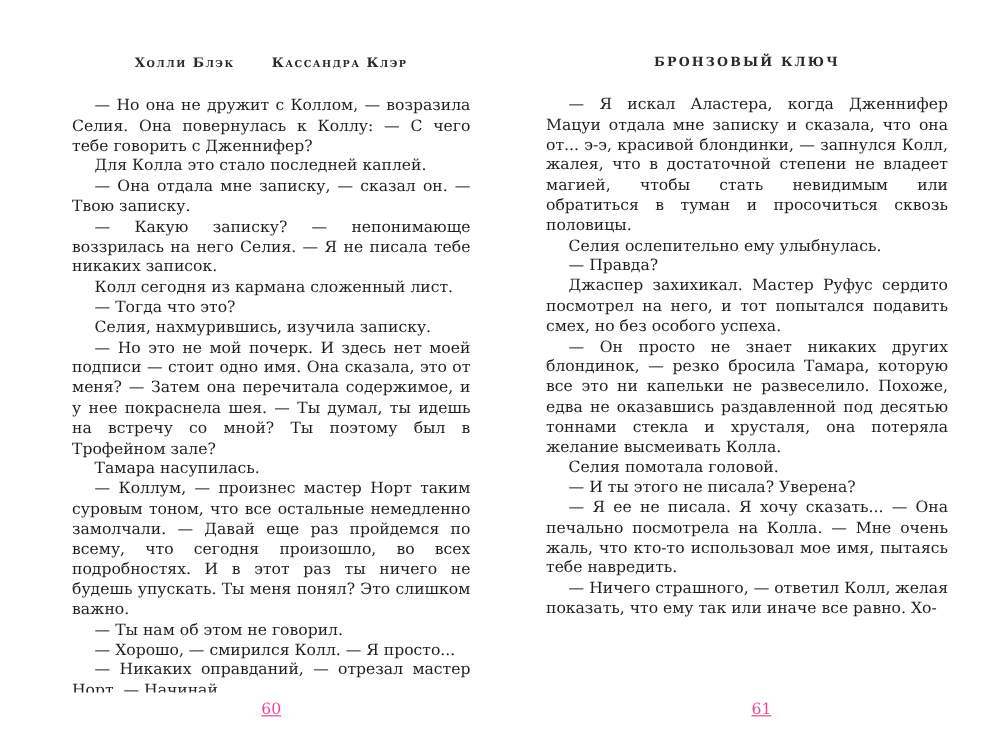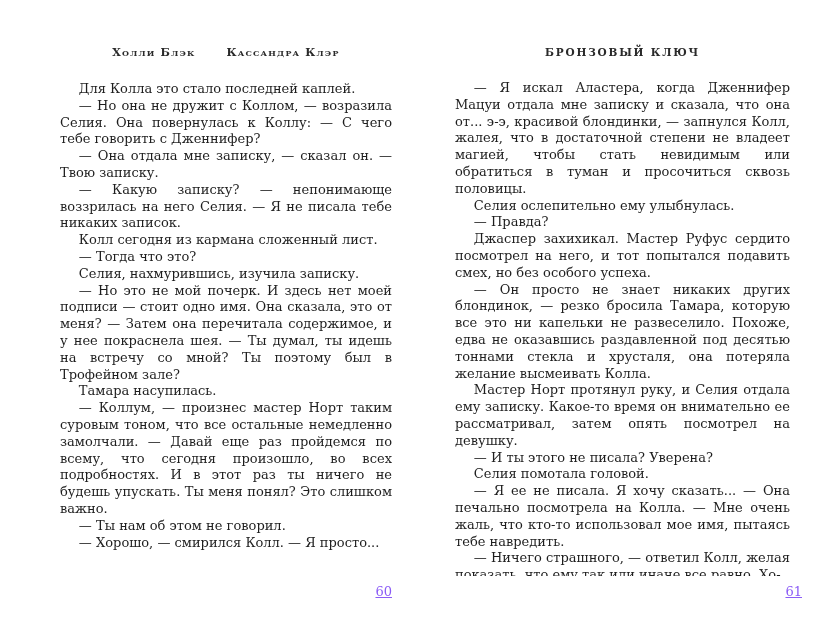--- a/index.html
+++ b/index.html
@@ -64,65 +64,65 @@
     max-height: 496px;
   }
   .body-text p.para {
     margin: 0;
     text-indent: 1.45em;
   }
 
   .page-number {
     position: absolute;
     bottom: 30px;
-    text-align: right;
+    text-align: center;
     font-size: 13px;
-    color: #8b5cf6;
+    color: #ec4899;
     text-decoration: underline;
   }
   .page-left  .page-number { left: 60px; width: 332px; }
   .page-right .page-number { left: 57px; width: 335px; }
 </style>
 </head>
 <body>
 
 <div class="spread">
 
   <div class="page page-left">
     <div class="running-head">
       <span class="author">Холли Блэк</span>
       <span class="author">Кассандра Клэр</span>
     </div>
     <div class="body-text">
+        <p class="para">— Но она не дружит с Коллом, — возразила Селия. Она повернулась к Коллу: — С чего тебе говорить с Дженнифер?</p>
         <p class="para">Для Колла это стало последней каплей.</p>
-        <p class="para">— Но она не дружит с Коллом, — возразила Селия. Она повернулась к Коллу: — С чего тебе говорить с Дженнифер?</p>
         <p class="para">— Она отдала мне записку, — сказал он. — Твою записку.</p>
         <p class="para">— Какую записку? — непонимающе воззрилась на него Селия. — Я не писала тебе никаких записок.</p>
         <p class="para">Колл сегодня из кармана сложенный лист.</p>
         <p class="para">— Тогда что это?</p>
         <p class="para">Селия, нахмурившись, изучила записку.</p>
         <p class="para">— Но это не мой почерк. И здесь нет моей подписи — стоит одно имя. Она сказала, это от меня? — Затем она перечитала содержимое, и у нее покраснела шея. — Ты думал, ты идешь на встречу со мной? Ты поэтому был в Трофейном зале?</p>
         <p class="para">Тамара насупилась.</p>
         <p class="para">— Коллум, — произнес мастер Норт таким суровым тоном, что все остальные немедленно замолчали. — Давай еще раз пройдемся по всему, что сегодня произошло, во всех подробностях. И в этот раз ты ничего не будешь упускать. Ты меня понял? Это слишком важно.</p>
         <p class="para">— Ты нам об этом не говорил.</p>
         <p class="para">— Хорошо, — смирился Колл. — Я просто...</p>
+        <p class="para">— Никаких оправданий, — отрезал мастер Норт. — Начинай.</p>
       </div>
     <div class="page-number">60</div>
   </div>
 
   <div class="page page-right">
     <div class="running-head title-head">БРОНЗОВЫЙ КЛЮЧ</div>
     <div class="body-text">
         <p class="para">— Я искал Аластера, когда Дженнифер Мацуи отдала мне записку и сказала, что она от... э-э, красивой блондинки, — запнулся Колл, жалея, что в достаточной степени не владеет магией, чтобы стать невидимым или обратиться в туман и просочиться сквозь половицы.</p>
         <p class="para">Селия ослепительно ему улыбнулась.</p>
         <p class="para">— Правда?</p>
         <p class="para">Джаспер захихикал. Мастер Руфус сердито посмотрел на него, и тот попытался подавить смех, но без особого успеха.</p>
         <p class="para">— Он просто не знает никаких других блондинок, — резко бросила Тамара, которую все это ни капельки не развеселило. Похоже, едва не оказавшись раздавленной под десятью тоннами стекла и хрусталя, она потеряла желание высмеивать Колла.</p>
-        <p class="para">Мастер Норт протянул руку, и Селия отдала ему записку. Какое-то время он внимательно ее рассматривал, затем опять посмотрел на девушку.</p>
+        <p class="para">Селия помотала головой.</p>
         <p class="para">— И ты этого не писала? Уверена?</p>
-        <p class="para">Селия помотала головой.</p>
         <p class="para">— Я ее не писала. Я хочу сказать... — Она печально посмотрела на Колла. — Мне очень жаль, что кто-то использовал мое имя, пытаясь тебе навредить.</p>
         <p class="para">— Ничего страшного, — ответил Колл, желая показать, что ему так или иначе все равно. Хо-</p>
       </div>
     <div class="page-number">61</div>
   </div>
 
 </div>
 
 </body></html>

